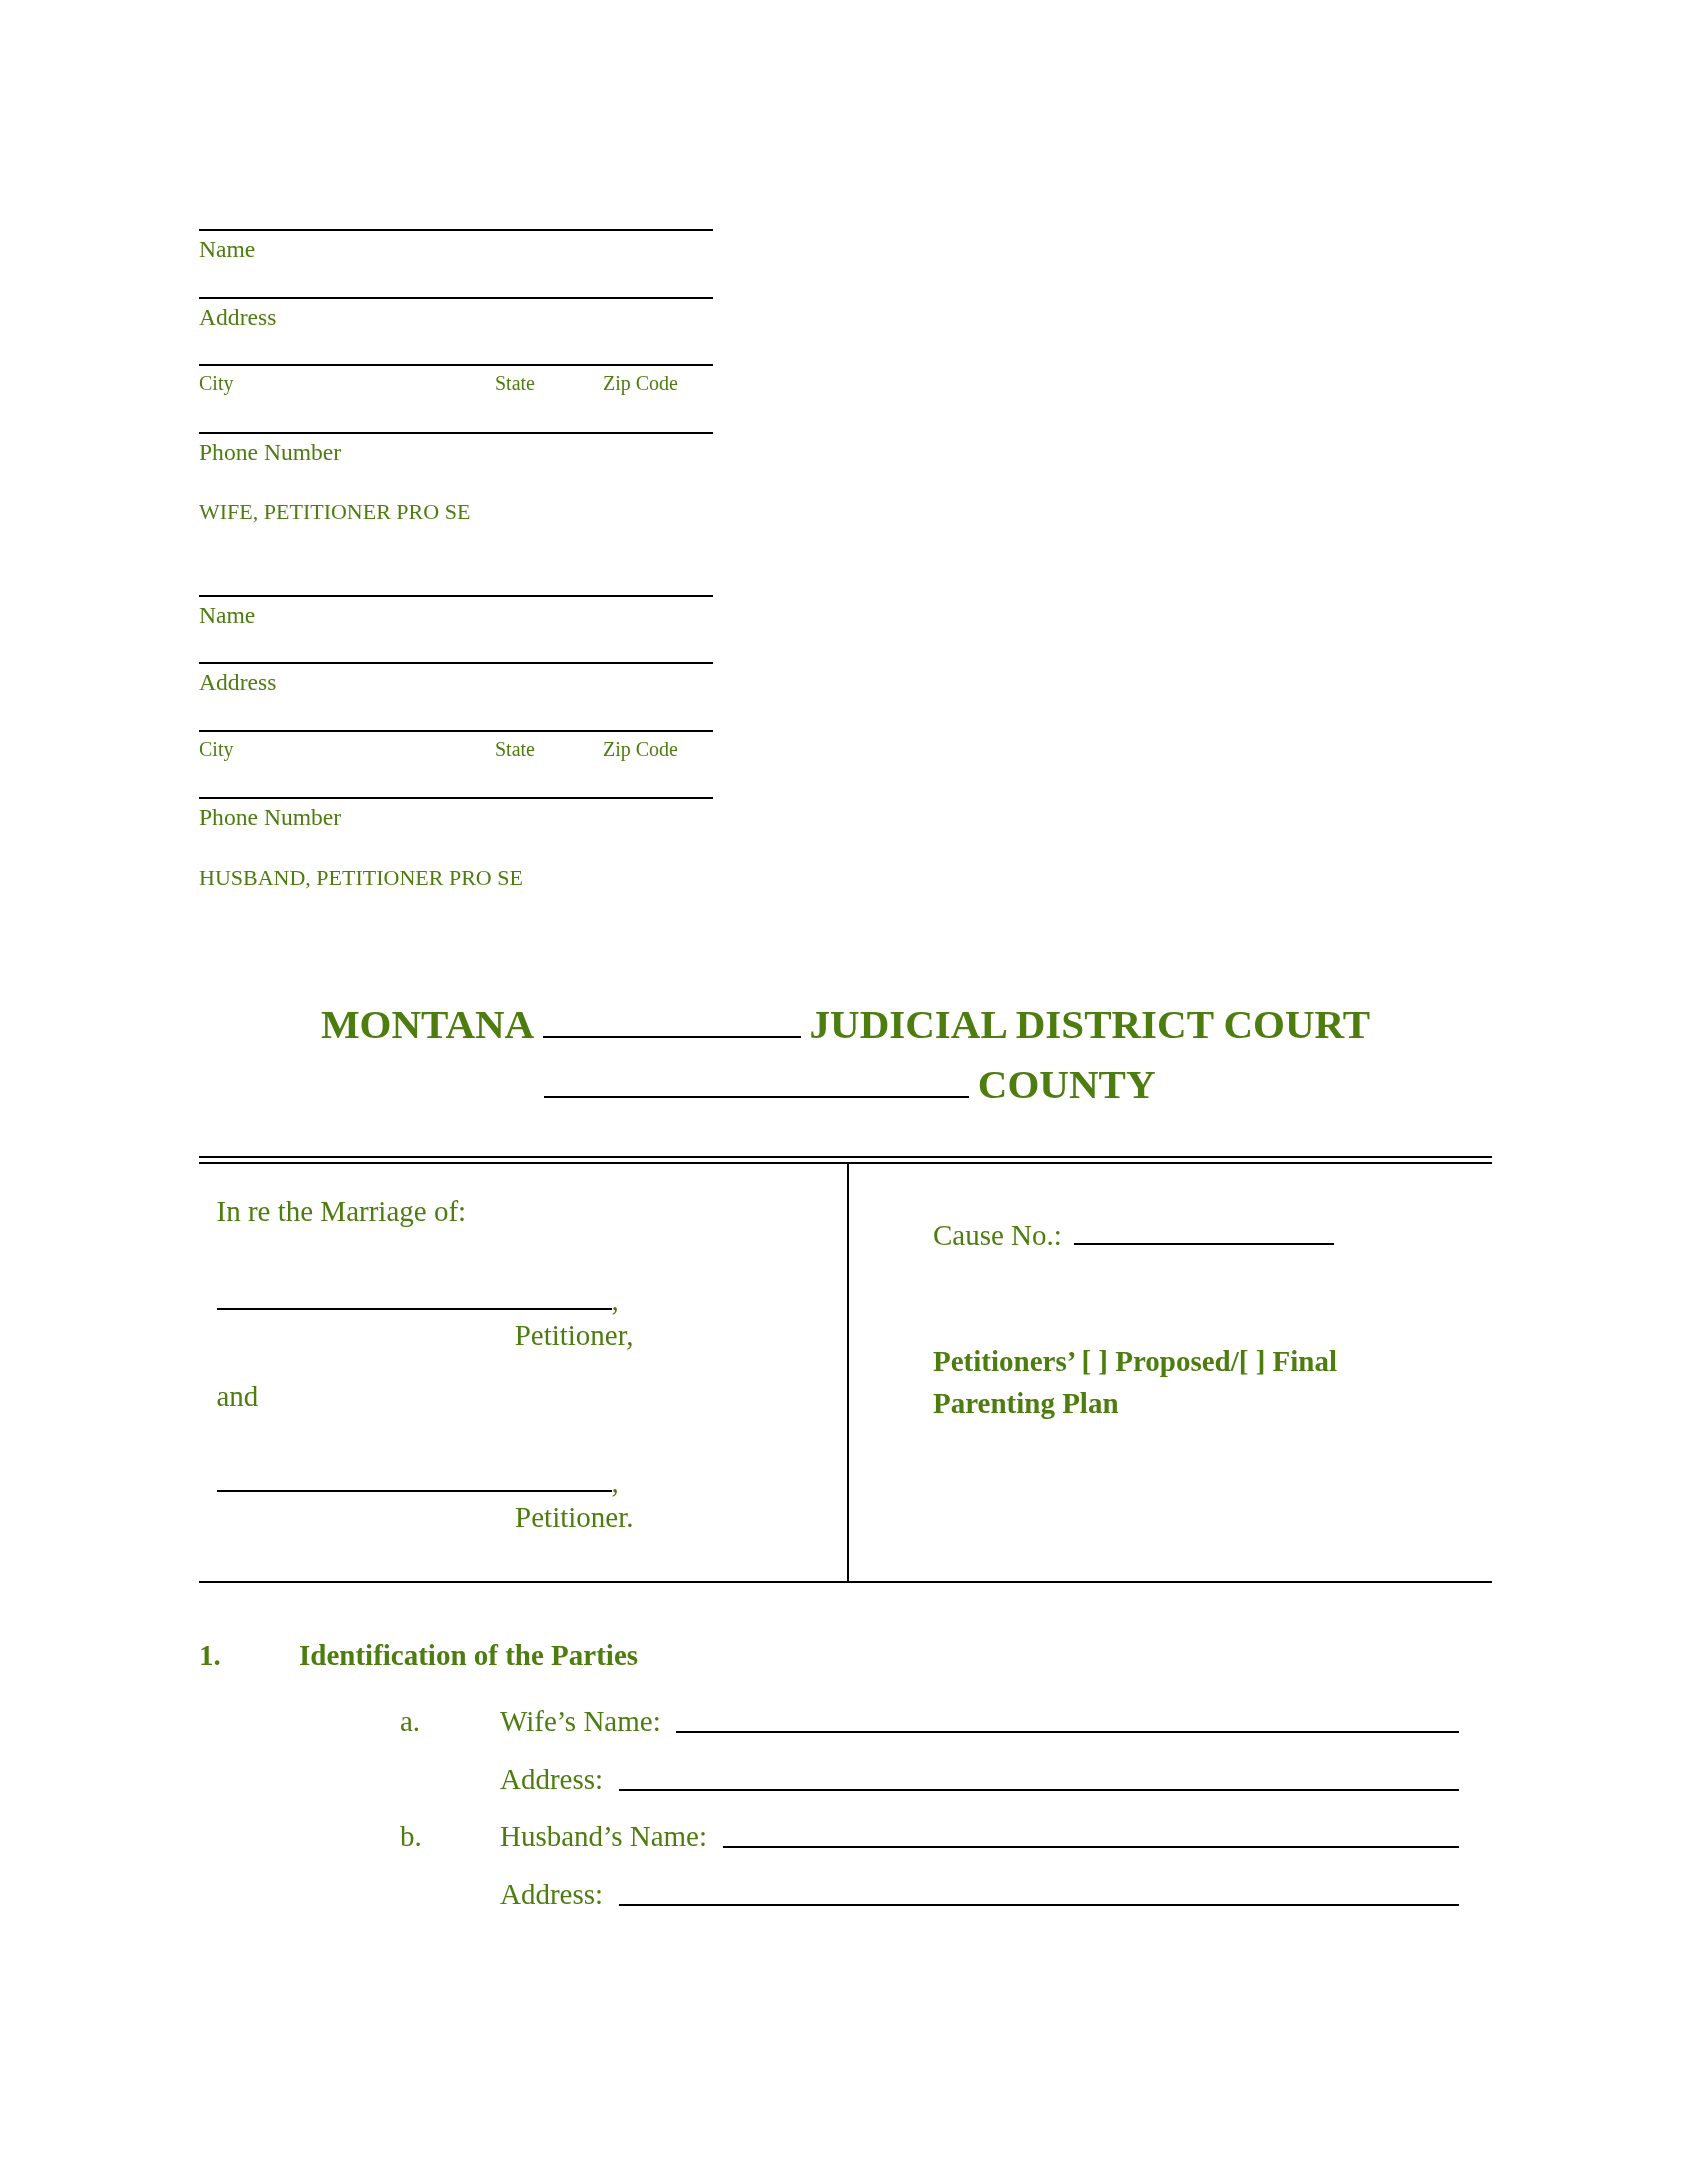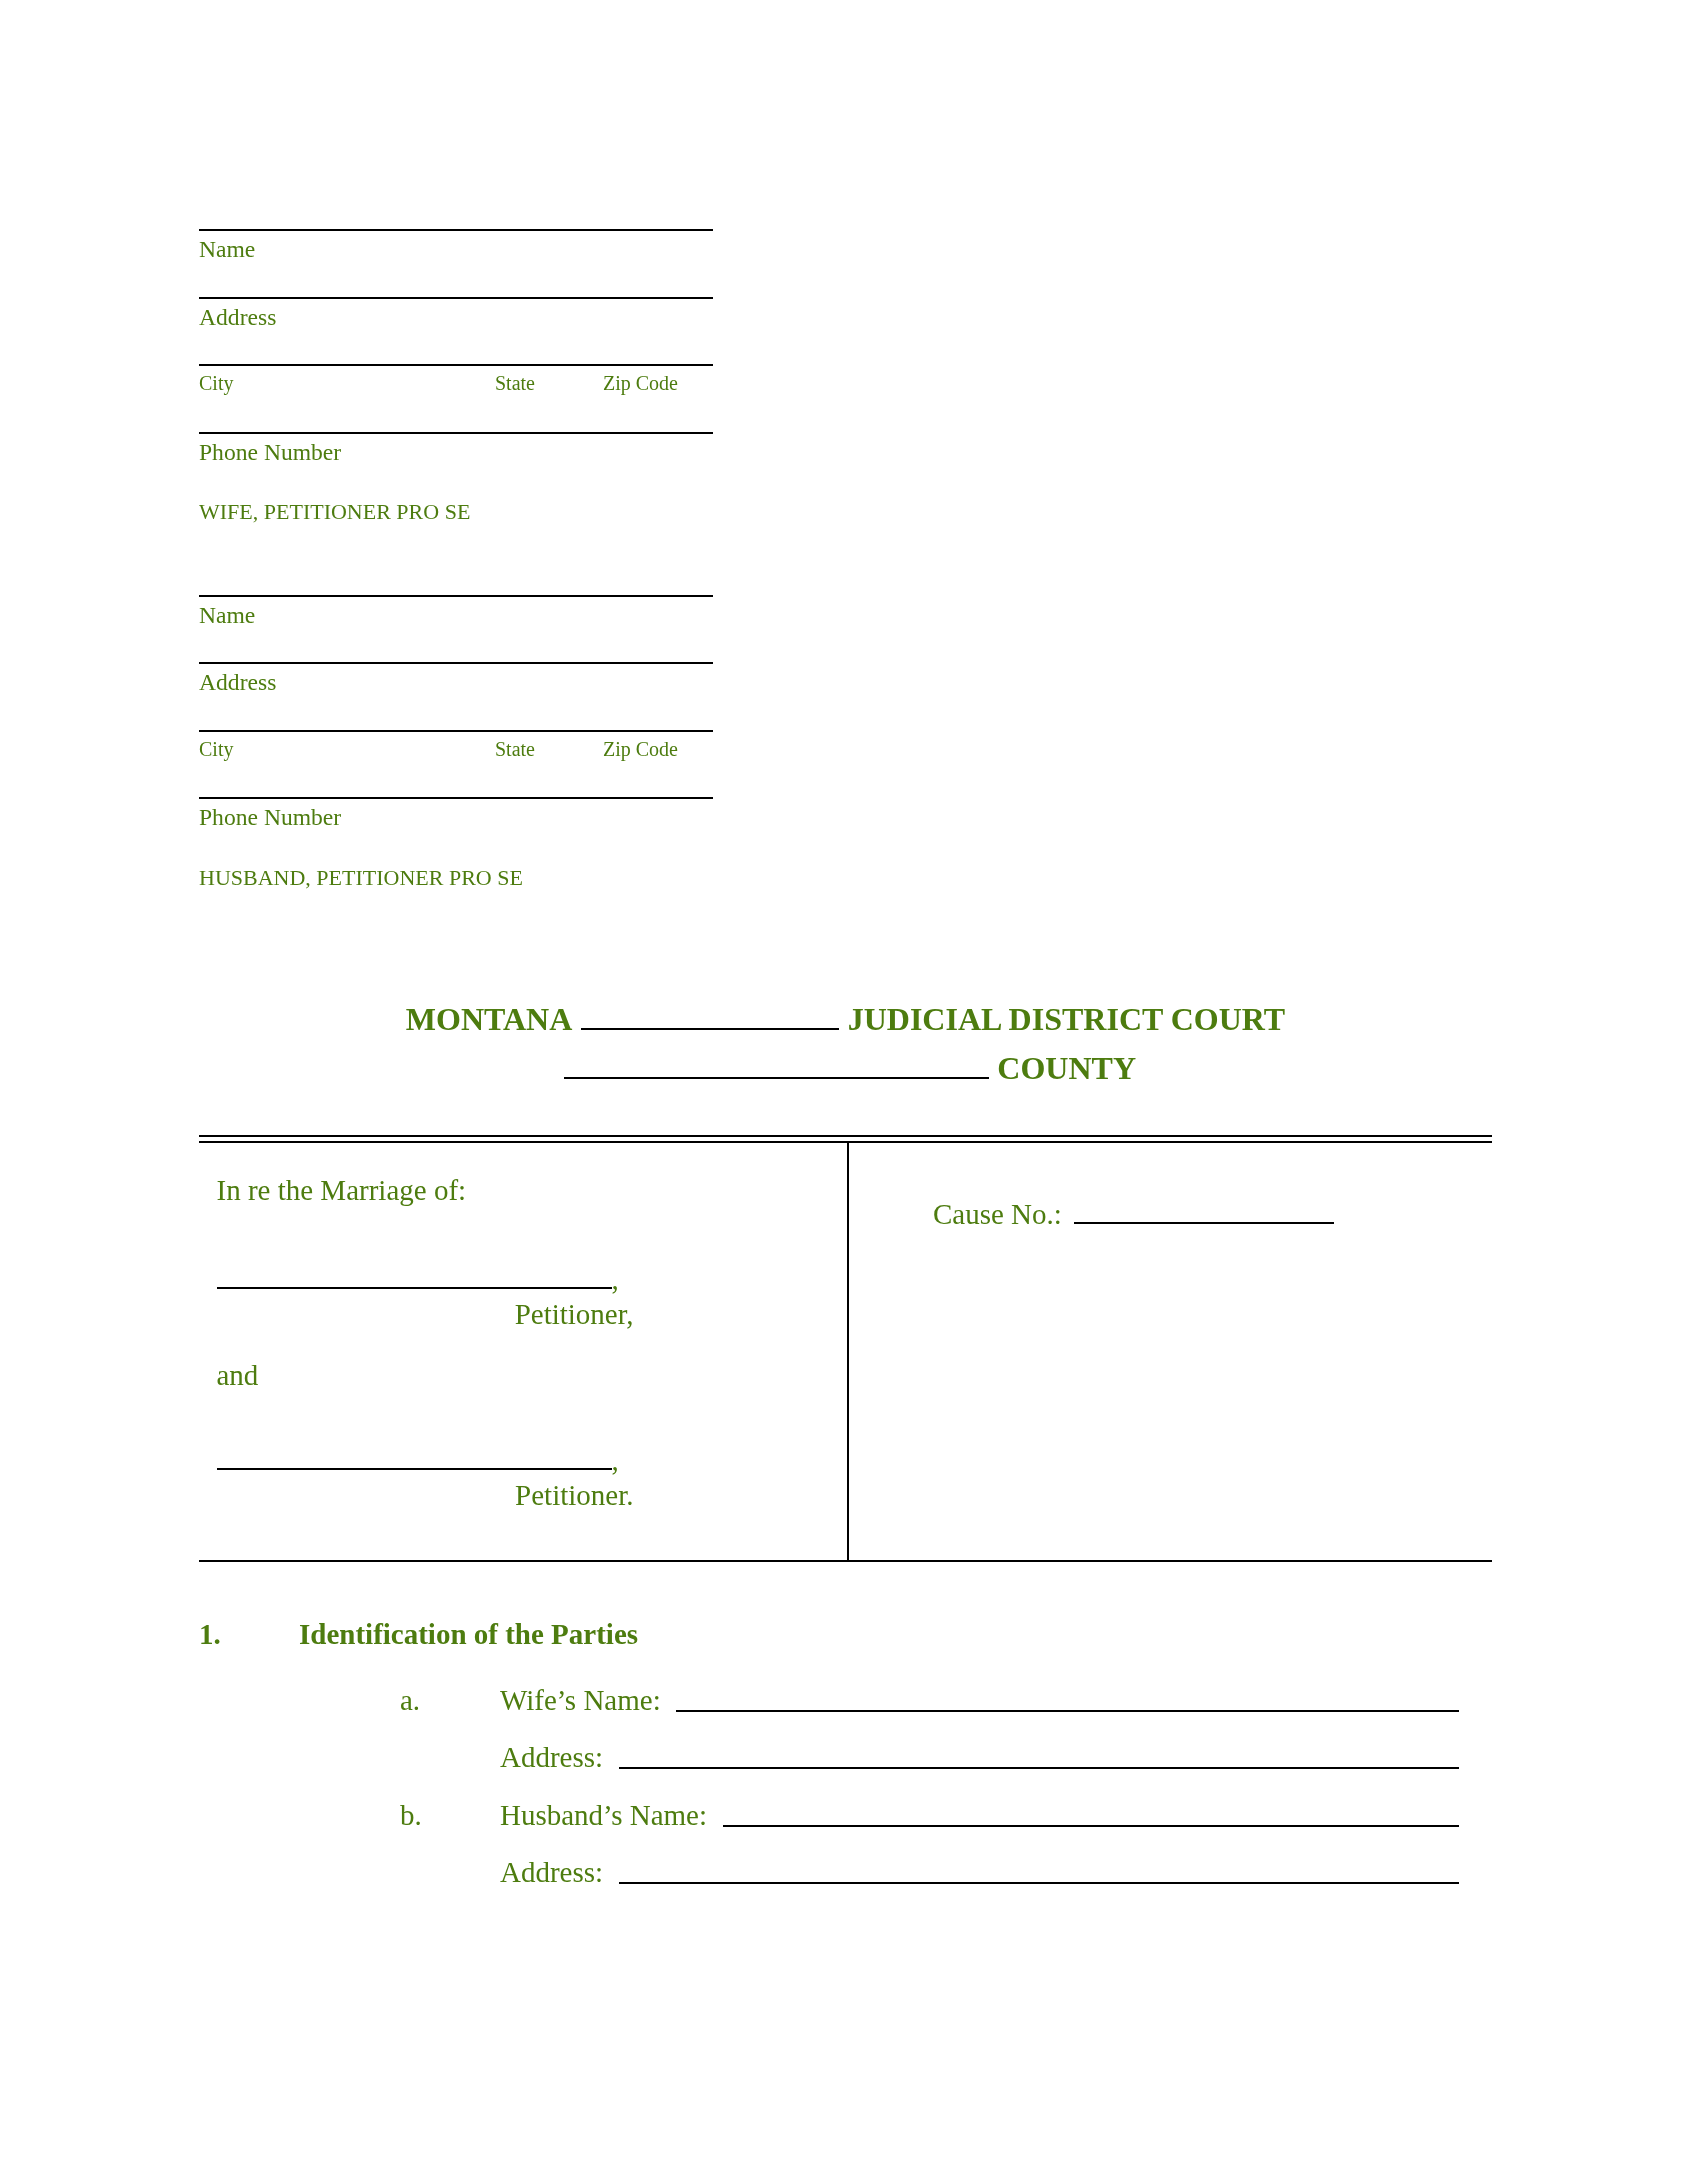--- a/index.html
+++ b/index.html
@@ -48,21 +48,21 @@
     font-size: 22px;
     line-height: 1.15;
     margin-top: 3.5px;
   }
 
   
   .court-heading {
     margin-top: 110px;
     text-align: center;
     font-weight: bold;
-    font-size: 32px;
+    font-size: 41px;
     line-height: 1.2;
   }
   .heading-line2 { margin-top: 10.5px; }
   .h-uline {
     display: inline-block;
     height: 0.85em;
     border-bottom: 2.6px solid #000;
     margin: 0 8.7px;
   }
   .w295 { width: 258px; }
@@ -220,20 +220,21 @@
         <div class="and-text">and</div>
         <div class="cap-line-row second">
           <span class="cap-uline"></span><span>,</span>
         </div>
         <div class="pet-label">Petitioner.</div>
       </div>
       <div class="caption-right">
         <div class="cause-row">
           <span>Cause No.:</span><span class="cause-uline"></span>
         </div>
+        <div class="plan-title">Petitioners’ [ ] Proposed/[ ] Final Parenting Plan</div>
       </div>
     </div>
 
     <div class="sec-heading">
       <span class="sec-num">1.</span>
       <span>Identification of the Parties</span>
     </div>
 
     <div class="field-row first">
       <span class="row-letter">a.</span>

